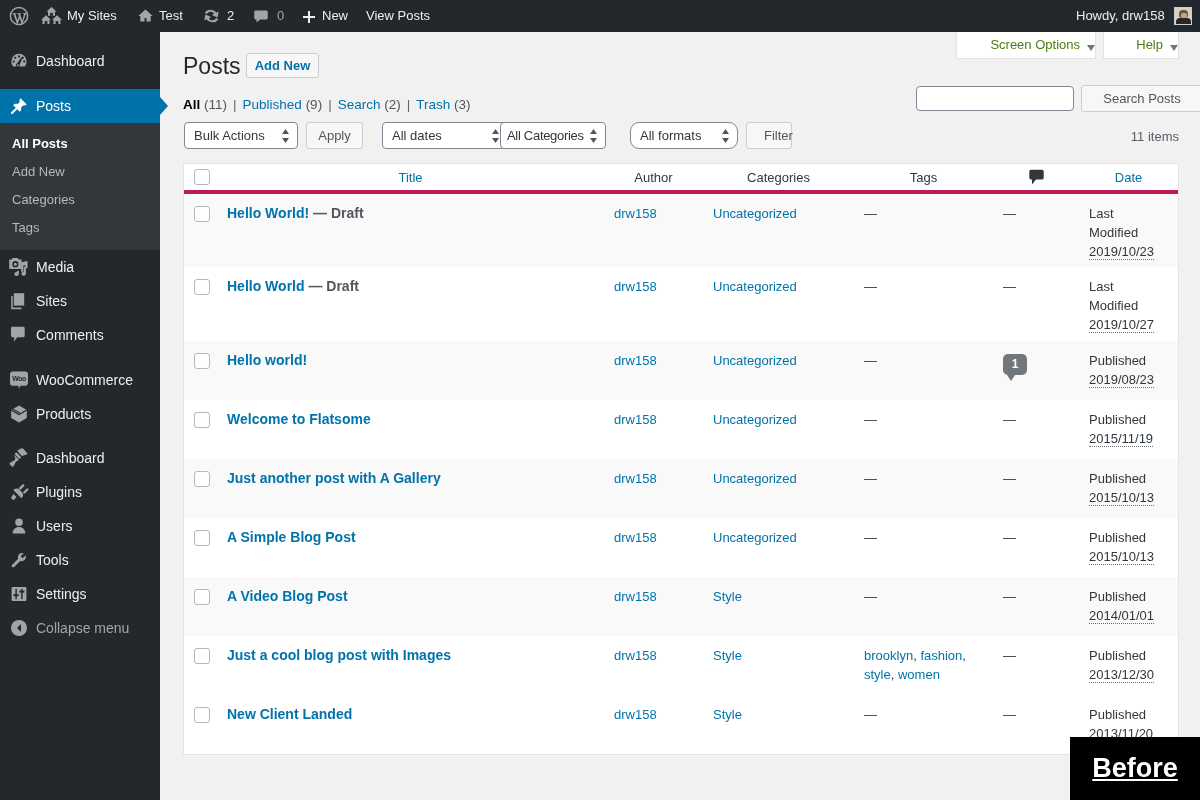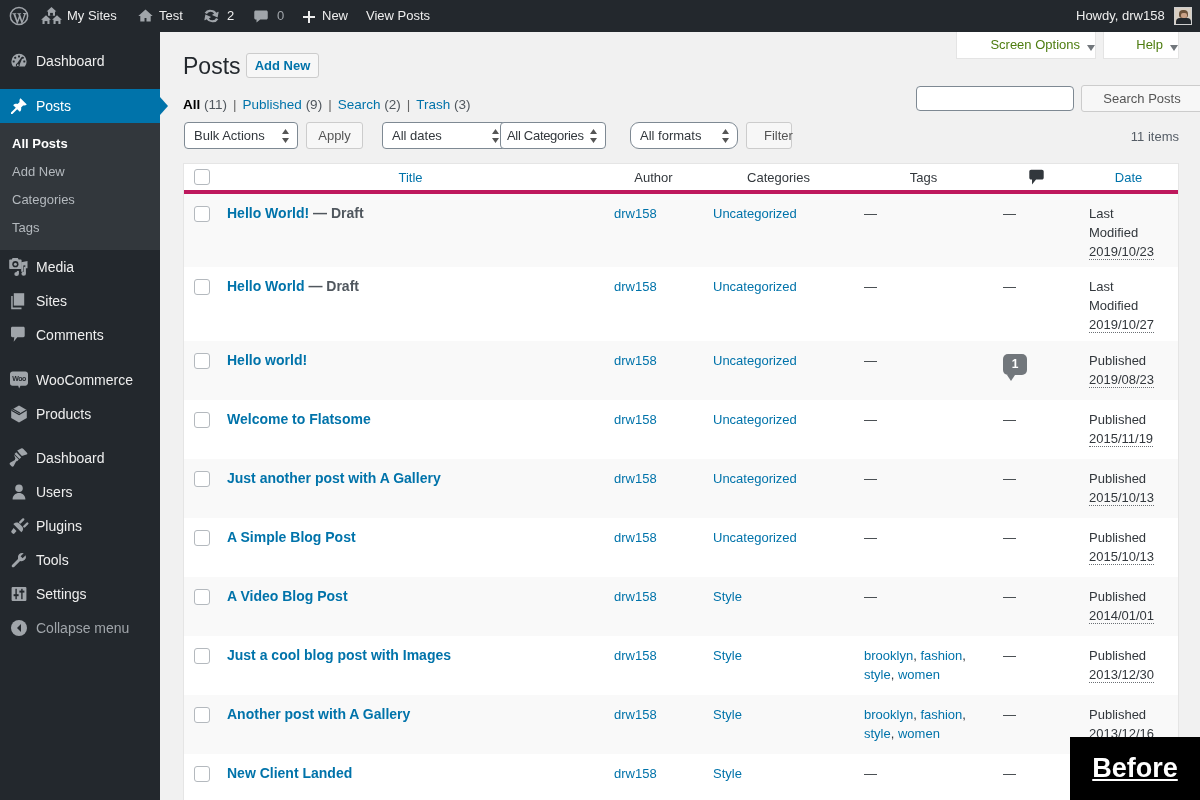--- a/index.html
+++ b/index.html
@@ -201,33 +201,33 @@
     <li class="mi">
         <svg class="ico" viewBox="0 0 20 20">
           <path fill="#a0a5aa" d="M8.2 2.6l3.9-2c.9-.4 1.6-.3 2.3.4l3.3 3.4c.9.9 1 1.6-.2 2l-4.6 1.5-2.4-2.4z"></path>
           <path fill="#a0a5aa" d="M7.3 4.2l4.9 5.1-1.7 1.8-5-5z"></path>
           <path fill="#a0a5aa" d="M5 6.7l4.8 4.9-1.2 1.2c-.4.4-.9.6-1.4.5l-2.5 4.6c-.5.9-1.5 1-2.2.3l-1.4-1.4c-.7-.7-.6-1.6.3-2.2l4.5-2.6c-.1-.5.1-1 .5-1.4z"></path>
         </svg>
         <span class="lbl">Dashboard</span>
       </li>
     <li class="mi">
         <svg class="ico" viewBox="0 0 20 20">
-          <path fill="#a0a5aa" d="M10 2.5a3.8 3.8 0 100 7.6 3.8 3.8 0 000-7.6zM10 11c-3.5 0-6.4 2.4-6.4 6.5h12.8c0-4.1-2.9-6.5-6.4-6.5z"></path>
-        </svg>
-        <span class="lbl">Users</span>
-      </li>
-    <li class="mi">
-        <svg class="ico" viewBox="0 0 20 20">
           <g fill="none" stroke="#a0a5aa" stroke-width="2.4" stroke-linecap="round">
             <path d="M11.2 6.4l3-3"></path>
             <path d="M15.3 10.5l3-3"></path>
           </g>
           <path fill="#a0a5aa" d="M4.7 7.7c1.3-1.3 3.3-1.6 4.9-.8l1.2 1.2 2.8 2.8c.9 1.6.6 3.6-.8 4.9l-.4.4L4.3 8.1zM4.6 12.1l2.9 2.9-2.1 2.5c-.5.5-1.3.5-1.8 0l-1-1c-.5-.5-.5-1.3 0-1.8z"></path>
         </svg>
         <span class="lbl">Plugins</span>
+      </li>
+    <li class="mi">
+        <svg class="ico" viewBox="0 0 20 20">
+          <path fill="#a0a5aa" d="M10 2.5a3.8 3.8 0 100 7.6 3.8 3.8 0 000-7.6zM10 11c-3.5 0-6.4 2.4-6.4 6.5h12.8c0-4.1-2.9-6.5-6.4-6.5z"></path>
+        </svg>
+        <span class="lbl">Users</span>
       </li>
     <li class="mi">
         <svg class="ico" viewBox="0 0 20 20">
           <path fill="#a0a5aa" d="M16.7 5.2l-3.1 3.1-2-2 3.1-3.1a4.5 4.5 0 00-5.7 5.7L3 14.9a2 2 0 000 2.1 2 2 0 002.1 0l6-6a4.5 4.5 0 005.6-5.8z"></path>
         </svg>
         <span class="lbl">Tools</span>
       </li>
     <li class="mi">
         <svg class="ico" viewBox="0 0 20 20">
           <rect x="2.6" y="3" width="14.8" height="14" rx="1" fill="#a0a5aa"></rect>
@@ -385,31 +385,20 @@
   <td style="padding:12px 0 0 10px">
             <div class="cbx"></div>
           </td>
   <td><a class="rowtitle" href="#">Just a cool blog post with Images</a></td>
   <td><a href="#">drw158</a></td>
   <td><a href="#">Style</a></td>
   <td><a href="#">brooklyn</a>, <a href="#">fashion</a>, <a href="#">style</a>, <a href="#">women</a></td>
   <td>—</td>
   <td>Published <span class="dt">2013/12/30</span></td>
 </tr>
-<tr class="odd" style="height:59px">
-  <td style="padding:12px 0 0 10px">
-            <div class="cbx"></div>
-          </td>
-  <td><a class="rowtitle" href="#">Another post with A Gallery</a></td>
-  <td><a href="#">drw158</a></td>
-  <td><a href="#">Style</a></td>
-  <td><a href="#">brooklyn</a>, <a href="#">fashion</a>, <a href="#">style</a>, <a href="#">women</a></td>
-  <td>—</td>
-  <td>Published <span class="dt">2013/12/16</span></td>
-</tr>
 <tr style="height:59px">
   <td style="padding:12px 0 0 10px">
             <div class="cbx"></div>
           </td>
   <td><a class="rowtitle" href="#">New Client Landed</a></td>
   <td><a href="#">drw158</a></td>
   <td><a href="#">Style</a></td>
   <td>—</td>
   <td>—</td>
   <td>Published <span class="dt">2013/11/20</span></td>

